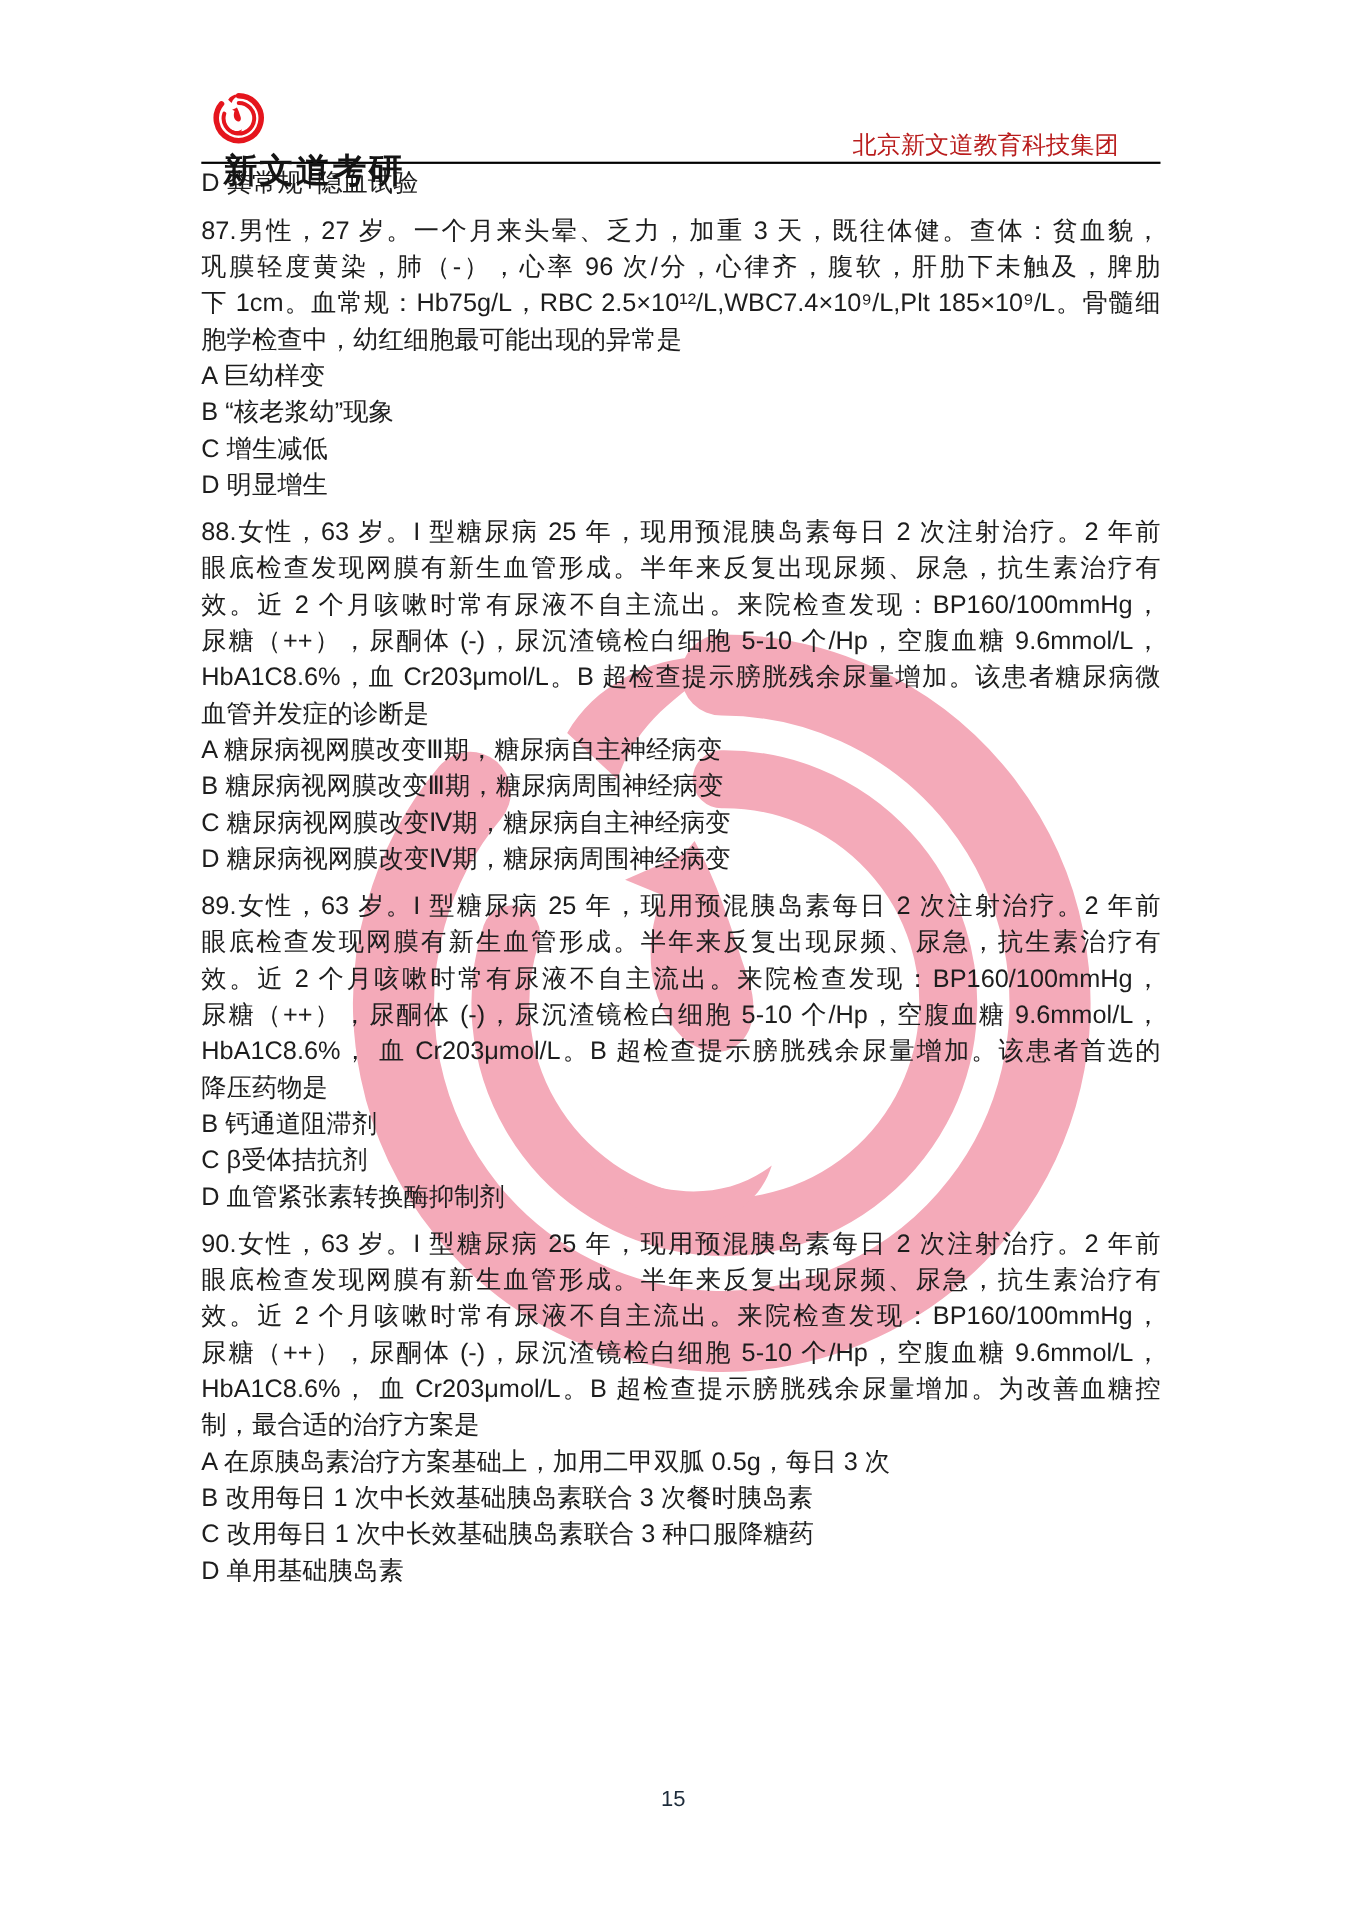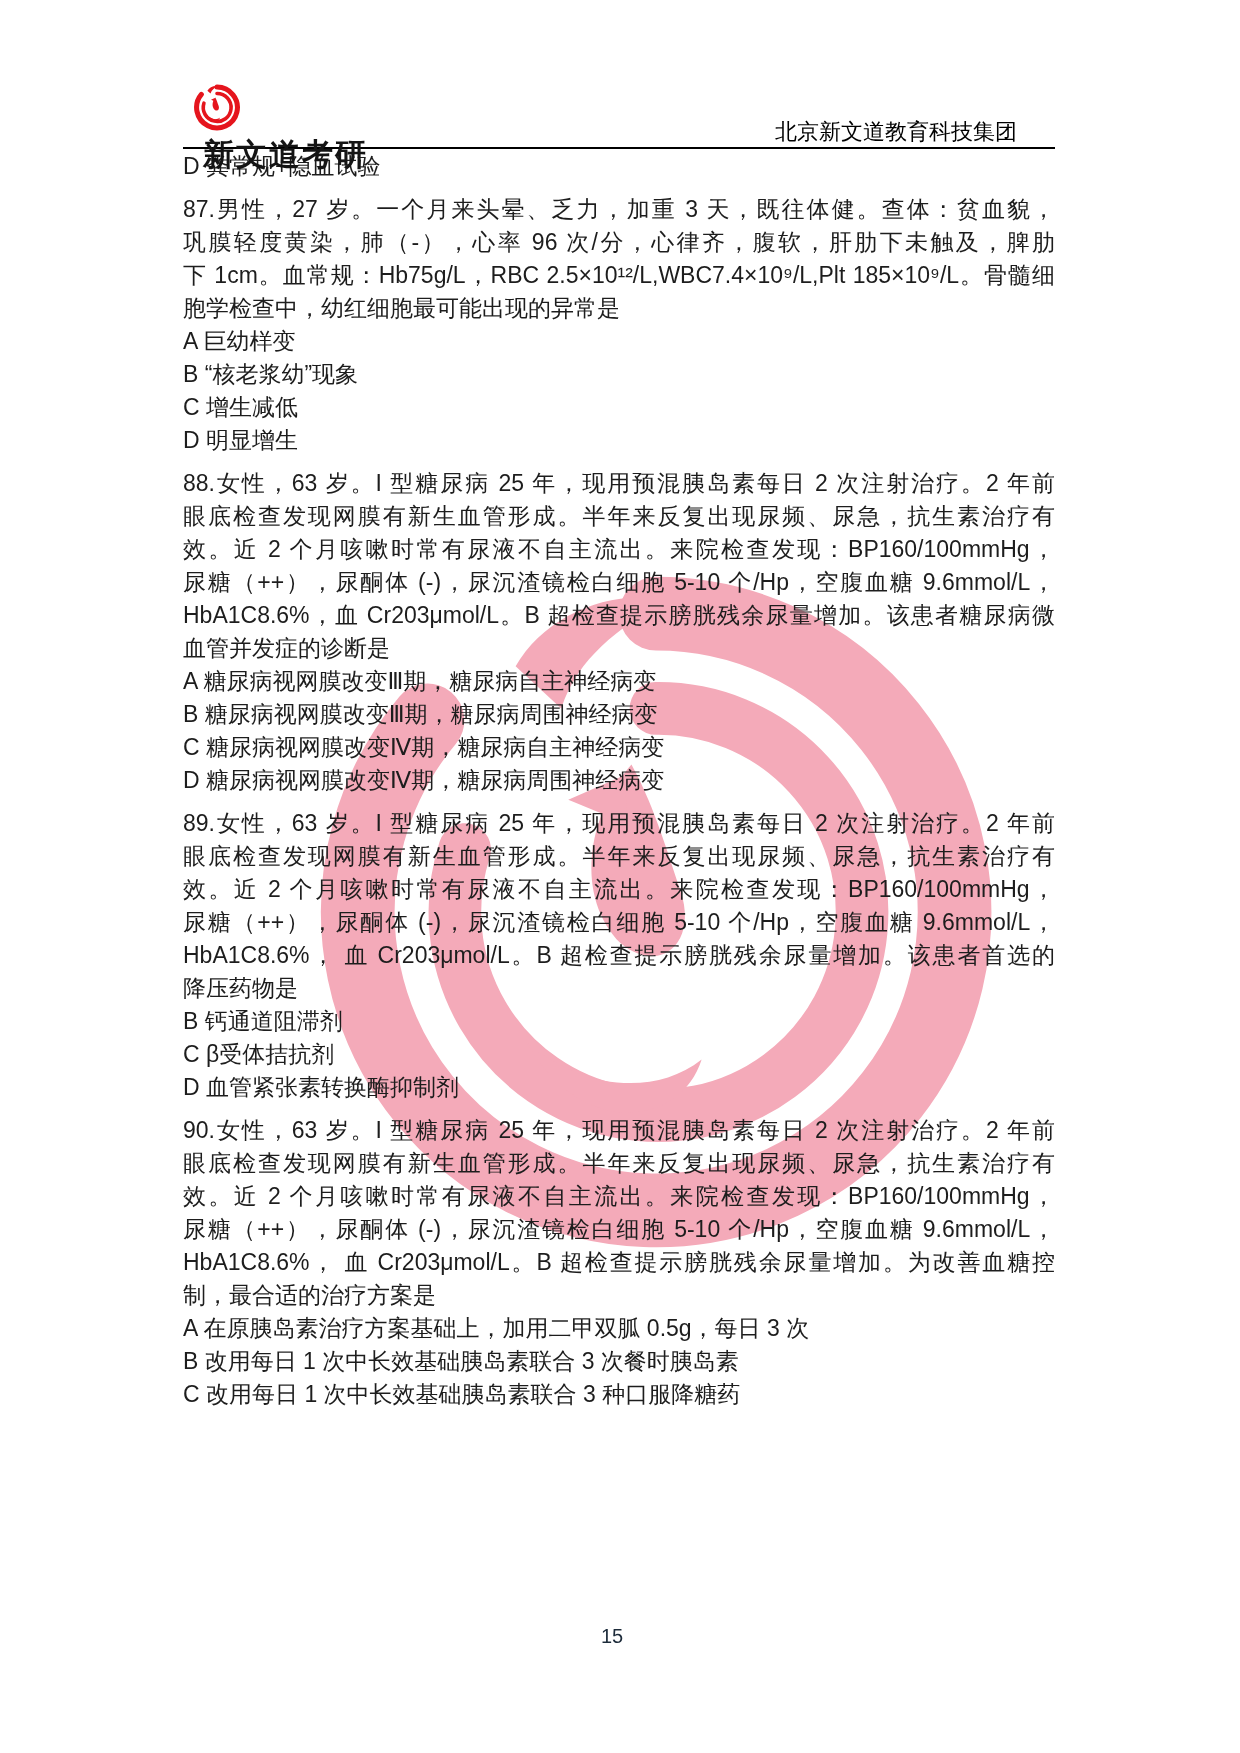--- a/index.html
+++ b/index.html
@@ -34,21 +34,21 @@
   }
   .logo-icon { width:48px; height:54px; color:var(--brand-color,#e5151d); }
   .brand-name {
     margin-left:10px;
     font-size:31px; font-weight:bold; letter-spacing:2px;
     color:#141414;
   }
   .company {
     position:absolute; right:38px; bottom:3px;
     font-family:"Liberation Serif","DejaVu Serif",serif;
-    font-size:22px; line-height:24px; color:#000000;
+    font-size:22px; line-height:24px; color:#b91c1c;
   }
 
   
   .content {
     position:absolute; left:183px; top:150px;
     width:872px; z-index:1;
     font-size:23px; line-height:33px;
   }
   .line { min-height:33px; }
   .line.fill { text-align:justify; text-align-last:justify; }
@@ -134,19 +134,20 @@
         <div class="question">
           <div class="line fill">90.女性，63 岁。I 型糖尿病 25 年，现用预混胰岛素每日 2 次注射治疗。2 年前</div>
           <div class="line fill">眼底检查发现网膜有新生血管形成。半年来反复出现尿频、尿急，抗生素治疗有</div>
           <div class="line fill">效。近 2 个月咳嗽时常有尿液不自主流出。来院检查发现：BP160/100mmHg，</div>
           <div class="line fill">尿糖（++），尿酮体 (-)，尿沉渣镜检白细胞 5-10 个/Hp，空腹血糖 9.6mmol/L，</div>
           <div class="line fill">HbA1C8.6%，  血 Cr203μmol/L。B 超检查提示膀胱残余尿量增加。为改善血糖控</div>
           <div class="line">制，最合适的治疗方案是</div>
           <div class="line">A 在原胰岛素治疗方案基础上，加用二甲双胍 0.5g，每日 3 次</div>
           <div class="line">B 改用每日 1 次中长效基础胰岛素联合 3 次餐时胰岛素</div>
           <div class="line">C 改用每日 1 次中长效基础胰岛素联合 3 种口服降糖药</div>
+          <div class="line">D 单用基础胰岛素</div>
         </div>
       </div>
   </div>
 
   <div class="footer">15</div>
 
 </div>
 
 </body></html>

